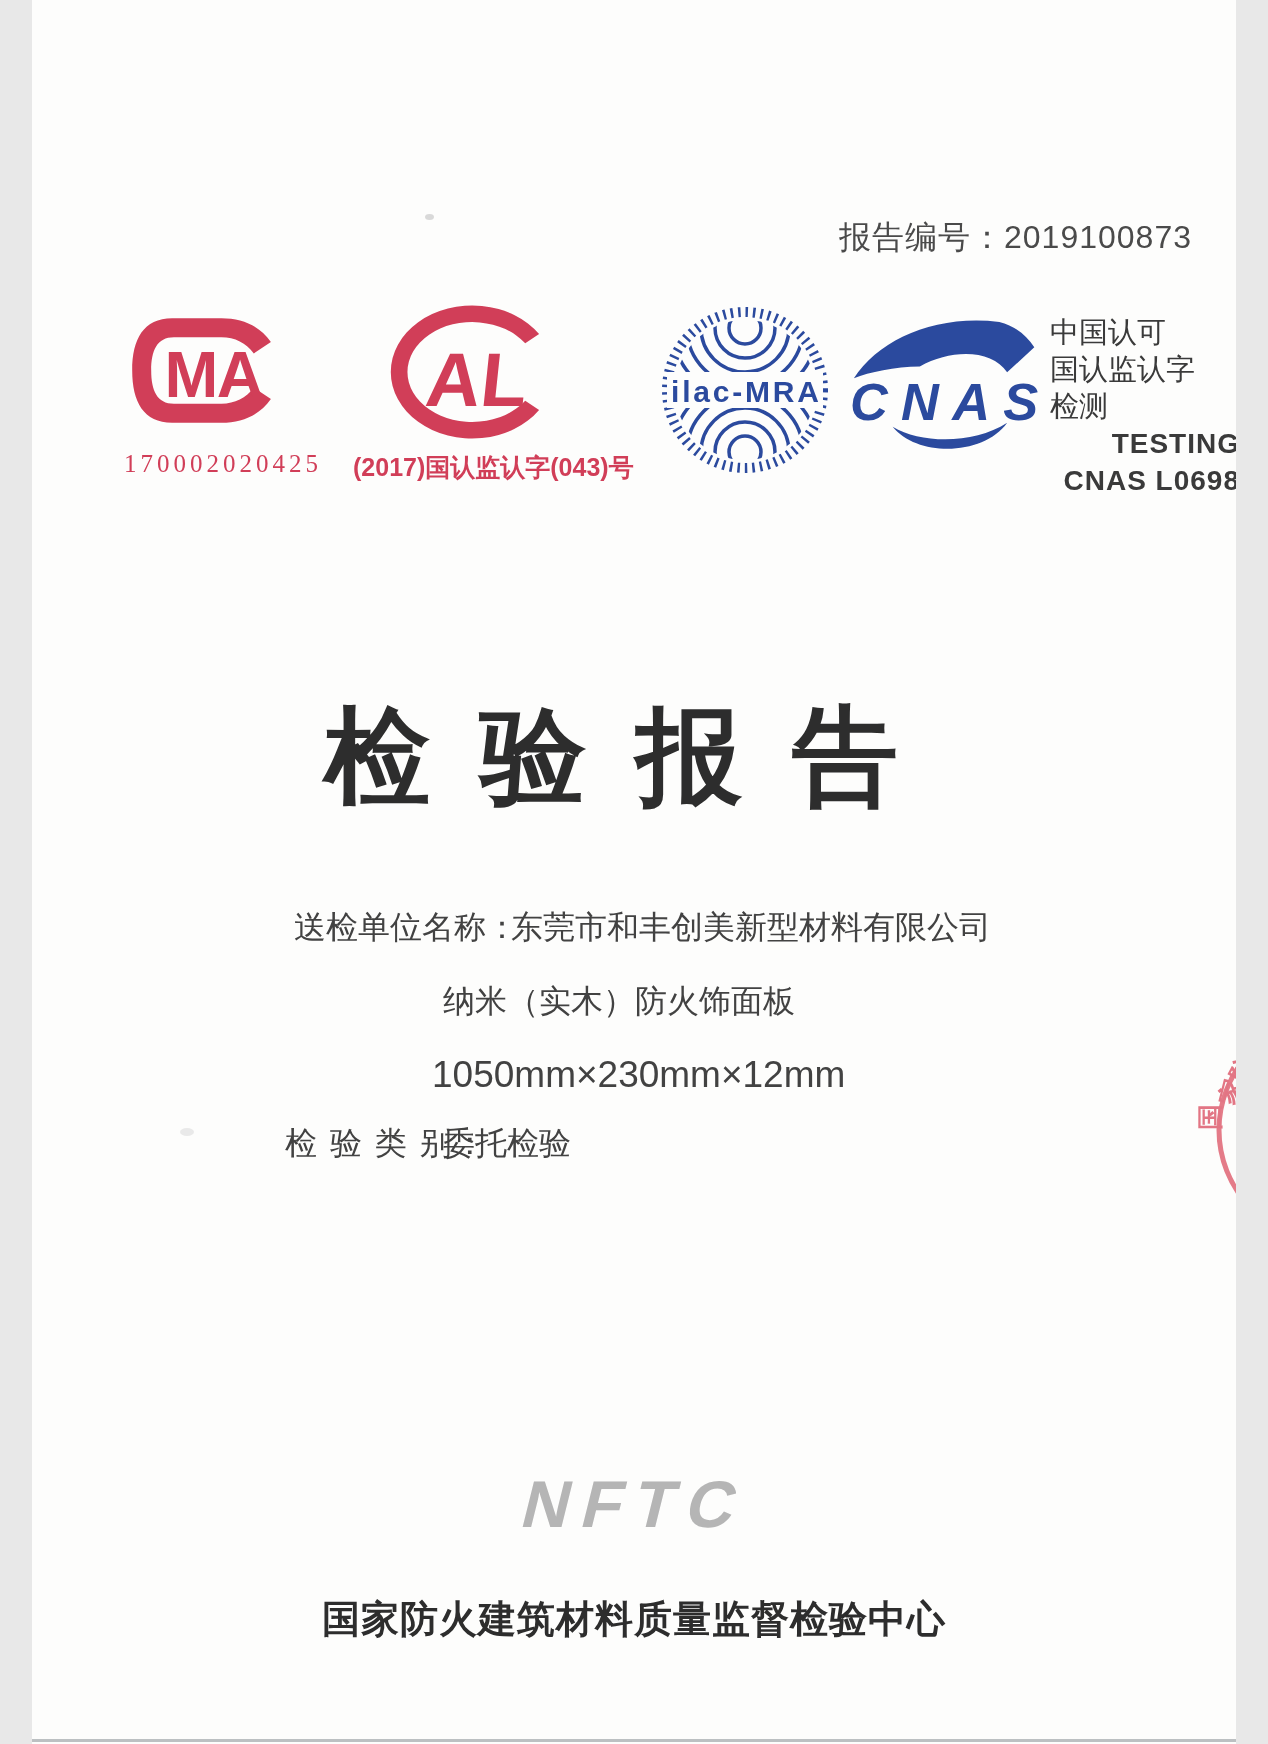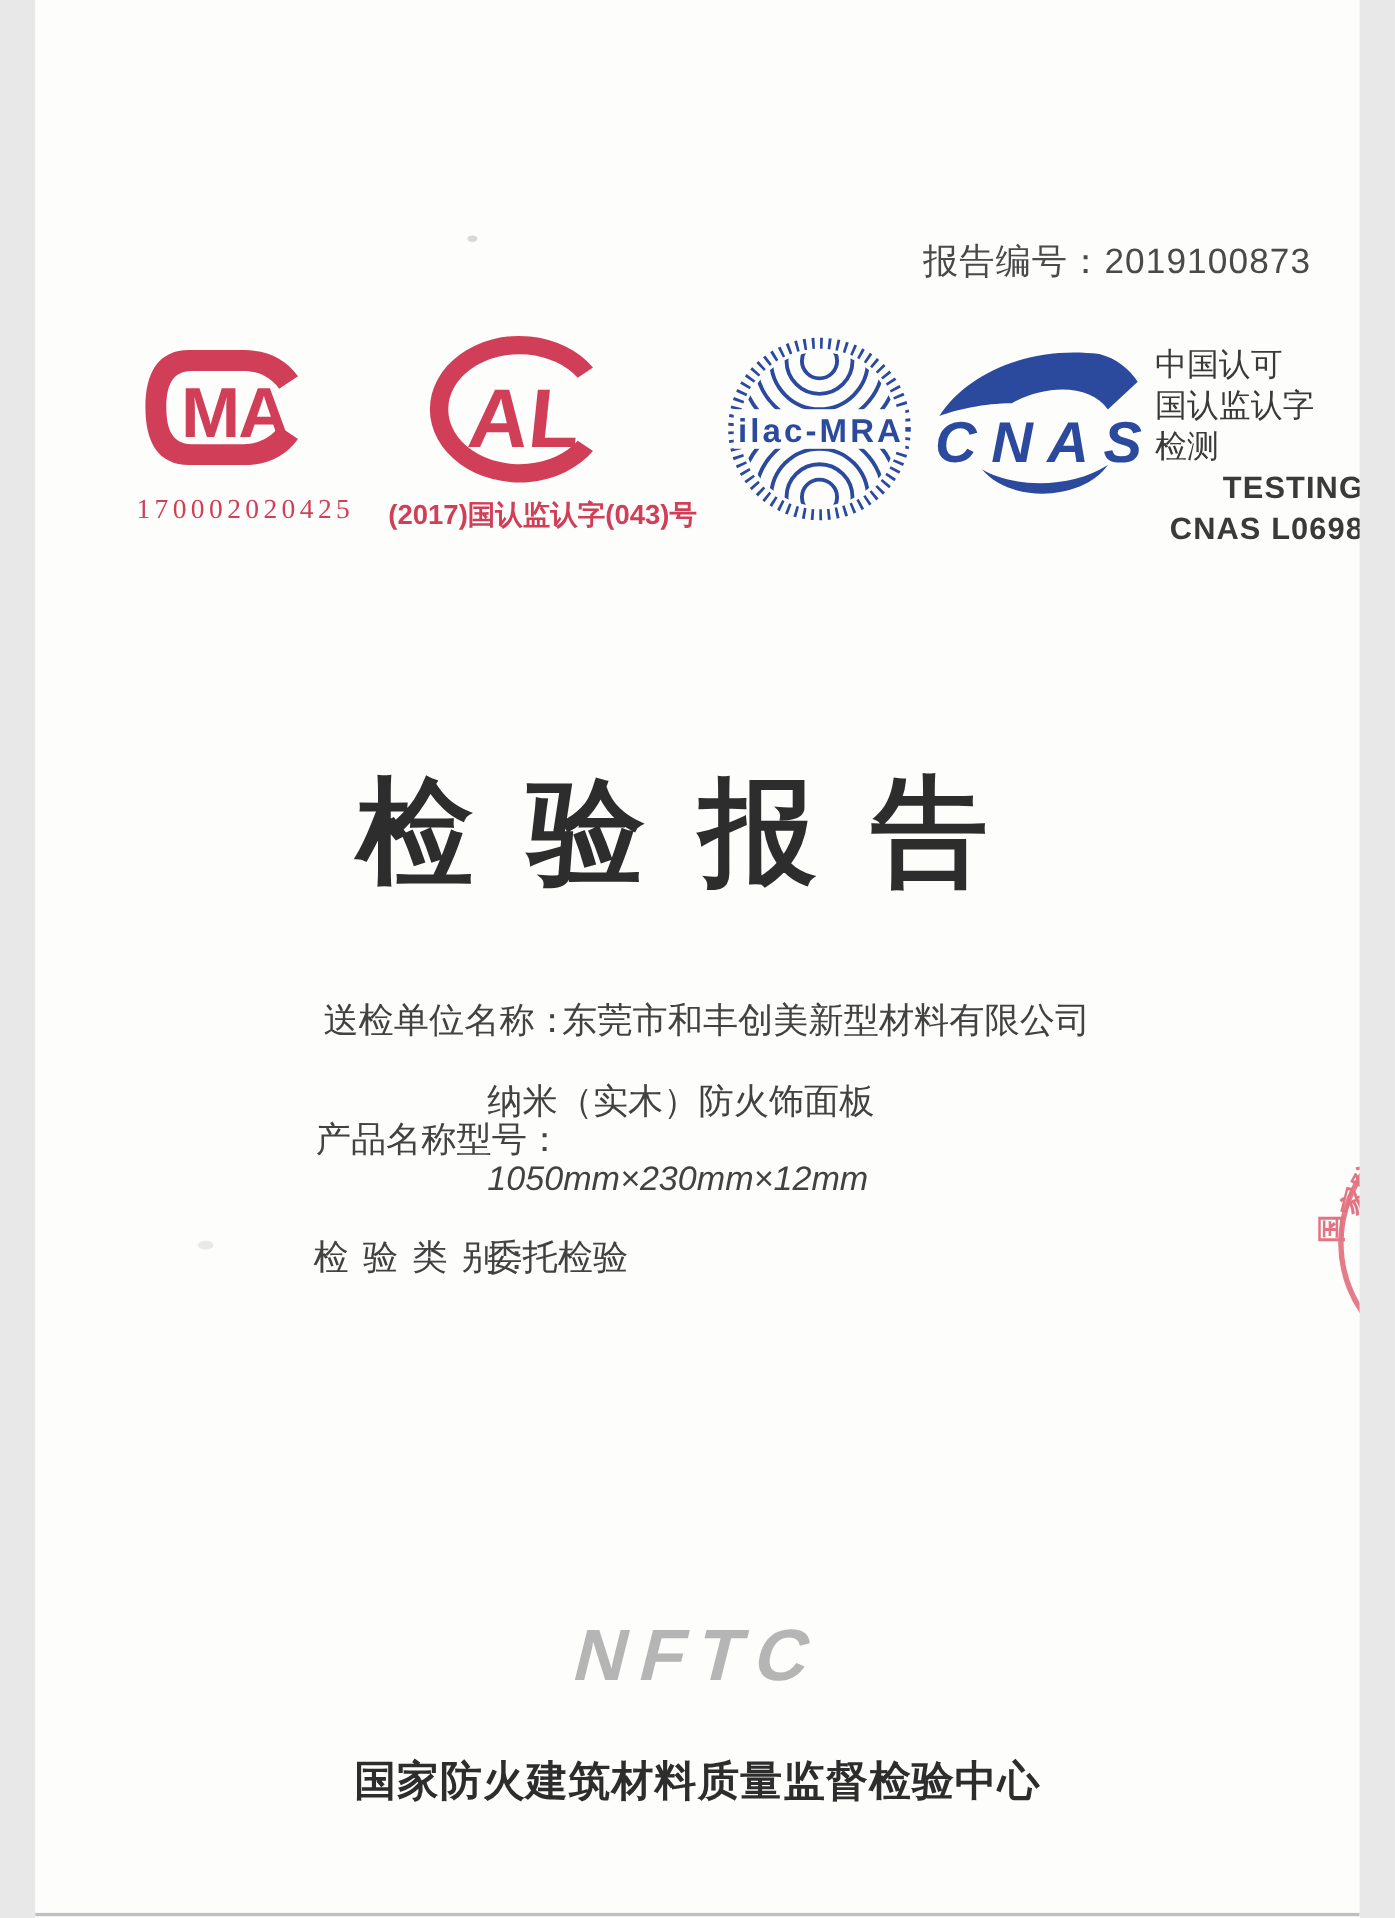--- a/index.html
+++ b/index.html
@@ -30,21 +30,21 @@
   
   .title{left:292px;top:686px;font-size:106px;font-weight:bold;color:#2d2d2d;letter-spacing:50px;white-space:nowrap;}
 
   
   .field-label{font-size:32px;color:#424242;white-space:nowrap;}
   .field-value{font-size:32px;color:#424242;white-space:nowrap;}
   .f1-label{left:262px;top:906px;}
   .f1-value{left:479px;top:906px;text-align:right;}
   .f2-label{left:255px;top:1014px;}
   .f2-value{left:411px;top:980px;}
-  .f2-value2{left:411px;top:1054px;font-size:31px;font-style:italic;}
+  .f2-value2{left:400px;top:1054px;font-size:37px;}
   .f3-label{left:253px;top:1122px;letter-spacing:2px;}
   .f3-value{left:411px;top:1122px;}
 
   
   .stamp-svg{left:1138px;top:1006px;opacity:.92;}
 
   
   .watermark{left:492px;top:1466px;font-size:66px;font-weight:bold;color:#b5b5b5;
              letter-spacing:12px;transform:skewX(-14deg);}
 
@@ -115,21 +115,20 @@
     <div>检测</div>
     <div class="en">TESTING</div>
     <div class="en">CNAS L0698</div>
   </div>
 
   <div class="abs title">检验报告</div>
 
   <div class="abs field-label f1-label">送检单位名称：</div>
   <div class="abs field-value f1-value">东莞市和丰创美新型材料有限公司</div>
 
-  <div class="abs field-label f2-label">产品名称型号：</div>
   <div class="abs field-value f2-value">纳米（实木）防火饰面板</div>
   <div class="abs field-value f2-value2">1050mm×230mm×12mm</div>
 
   <div class="abs field-label f3-label">检 验 类 别：</div>
   <div class="abs field-value f3-value">委托检验</div>
 
   <svg class="abs stamp-svg" width="130" height="250" viewBox="0 0 130 250">
     <circle cx="160" cy="124" r="111" fill="none" stroke="#e2717f" stroke-width="5"></circle>
     <g fill="#e06a7a" font-size="26" font-weight="bold">
       <text x="49" y="124" transform="rotate(270 49 124)">国</text>

